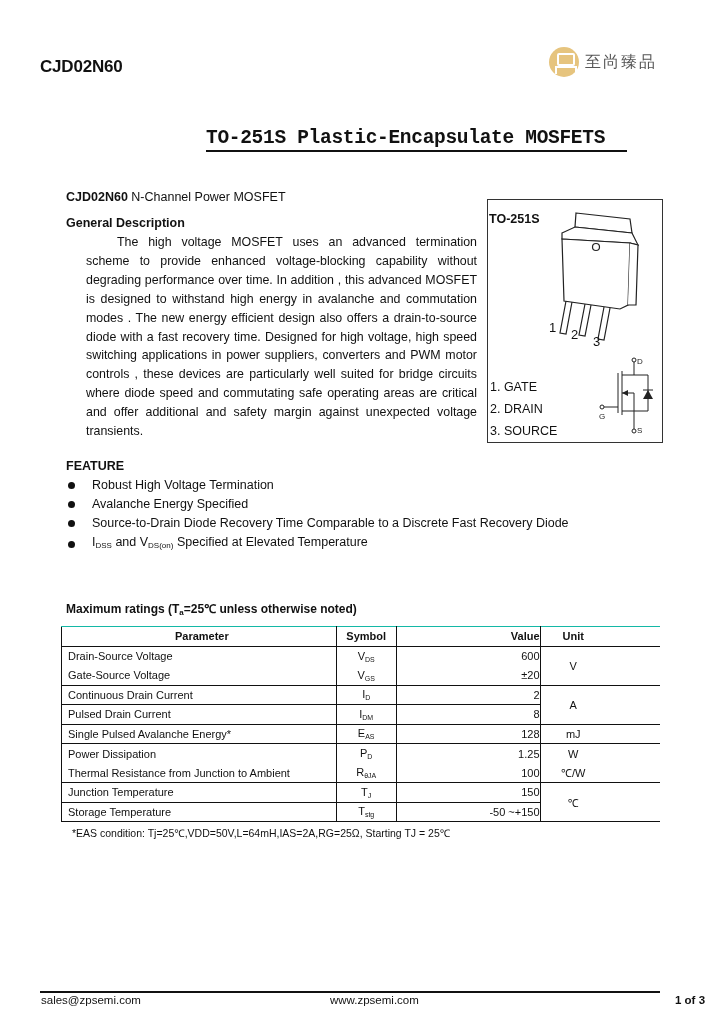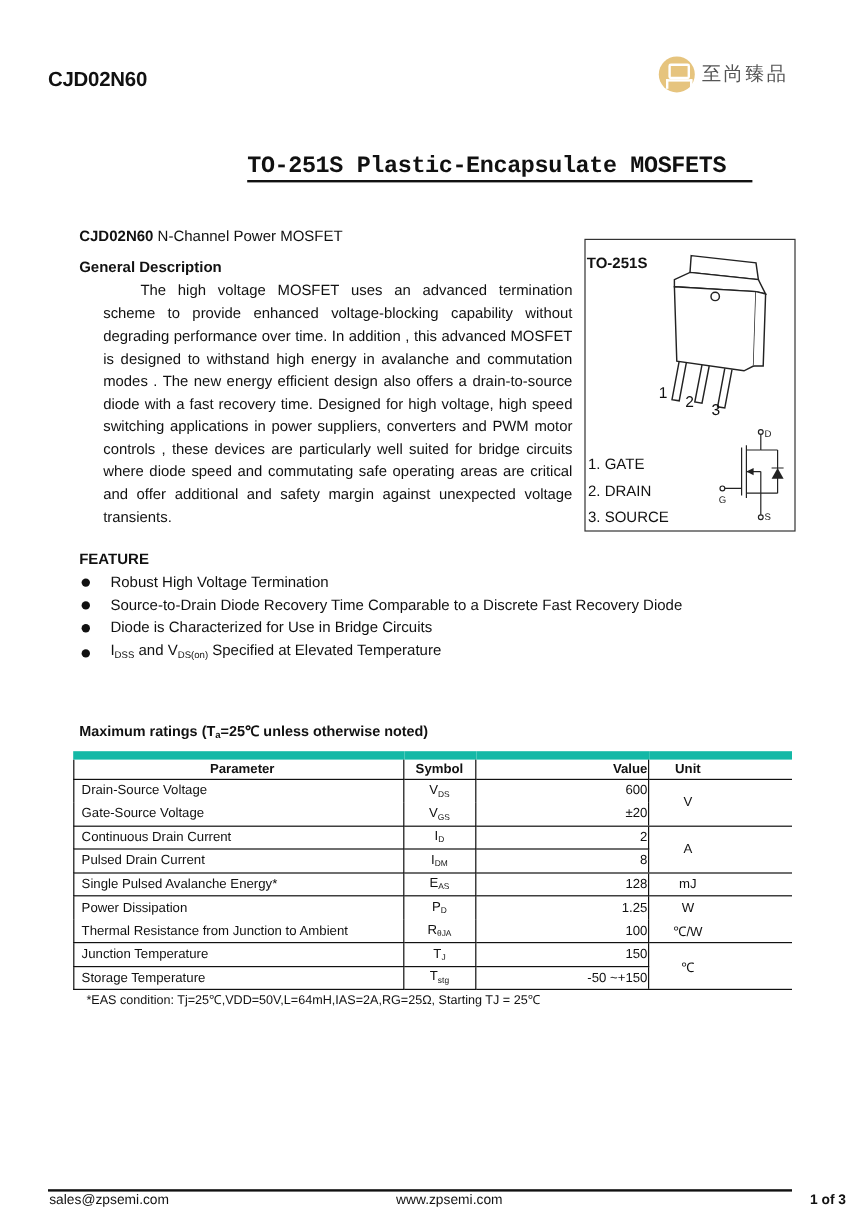--- a/index.html
+++ b/index.html
@@ -30,21 +30,21 @@
   .feature-title { left: 66px; top: 459px; }
   .feature-list { left: 66px; top: 476px; font-size: 12.5px; line-height: 19px; list-style: none; }
   .feature-list li { display: flex; align-items: center; }
   .bullet { display: inline-block; width: 7px; height: 7px; border-radius: 50%; background: #111; margin: 0 17px 0 2px; }
   sub { font-size: 8px; vertical-align: -2px; }
 
   .ratings-title { left: 66px; top: 600px; font-size: 12px; font-weight: bold; }
 
   table.ratings { position: absolute; left: 61px; top: 626px; width: 599px; border-collapse: collapse; font-size: 11px; }
   table.ratings td, table.ratings th { height: 19.5px; padding: 0; }
-  table.ratings th { font-weight: bold; font-size: 11px; border-bottom: 1px solid #111; border-top: 7px solid #14b8a6; }
+  table.ratings th { font-weight: bold; font-size: 11px; border-bottom: 1px solid #111; border-top: 1px solid #14b8a6; }
   .c-param { width: 275px; text-align: left; padding-left: 6px !important; border-left: 1px solid #111; border-right: 1px solid #111; }
   th.c-param { text-align: center; }
   .c-sym { width: 60px; text-align: center; border-right: 1px solid #111; }
   .c-val { width: 144px; text-align: right; border-right: 1px solid #111; }
   .c-unit { width: 120px; text-align: center; padding-right: 54px !important; }
   th.c-unit { text-align: center; }
   tr.grp-end td { border-bottom: 1px solid #111; }
   .sym sub { font-size: 7px; }
 
   .footnote { left: 72px; top: 826px; font-size: 10.5px; }
@@ -125,25 +125,25 @@
 </svg>
 
 <div class="abs section-h feature-title">FEATURE</div>
 <ul class="abs feature-list">
   <li>
       <span class="bullet"></span>
       <span>Robust High Voltage Termination</span>
     </li>
   <li>
       <span class="bullet"></span>
+      <span>Avalanche Energy Specified</span>
+    </li>
+  <li>
+      <span class="bullet"></span>
       <span>Source-to-Drain Diode Recovery Time Comparable to a Discrete Fast Recovery Diode</span>
-    </li>
-  <li>
-      <span class="bullet"></span>
-      <span>Diode is Characterized for Use in Bridge Circuits</span>
     </li>
   <li>
       <span class="bullet"></span>
       <span><span>I</span><sub>DSS</sub><span> and V</span><sub>DS(on)</sub><span> Specified at Elevated Temperature</span></span>
     </li>
 </ul>
 
 <div class="abs ratings-title"><span>Maximum ratings (T</span><sub>a</sub><span>=25℃ unless otherwise noted)</span></div>
 
 <table class="ratings">

